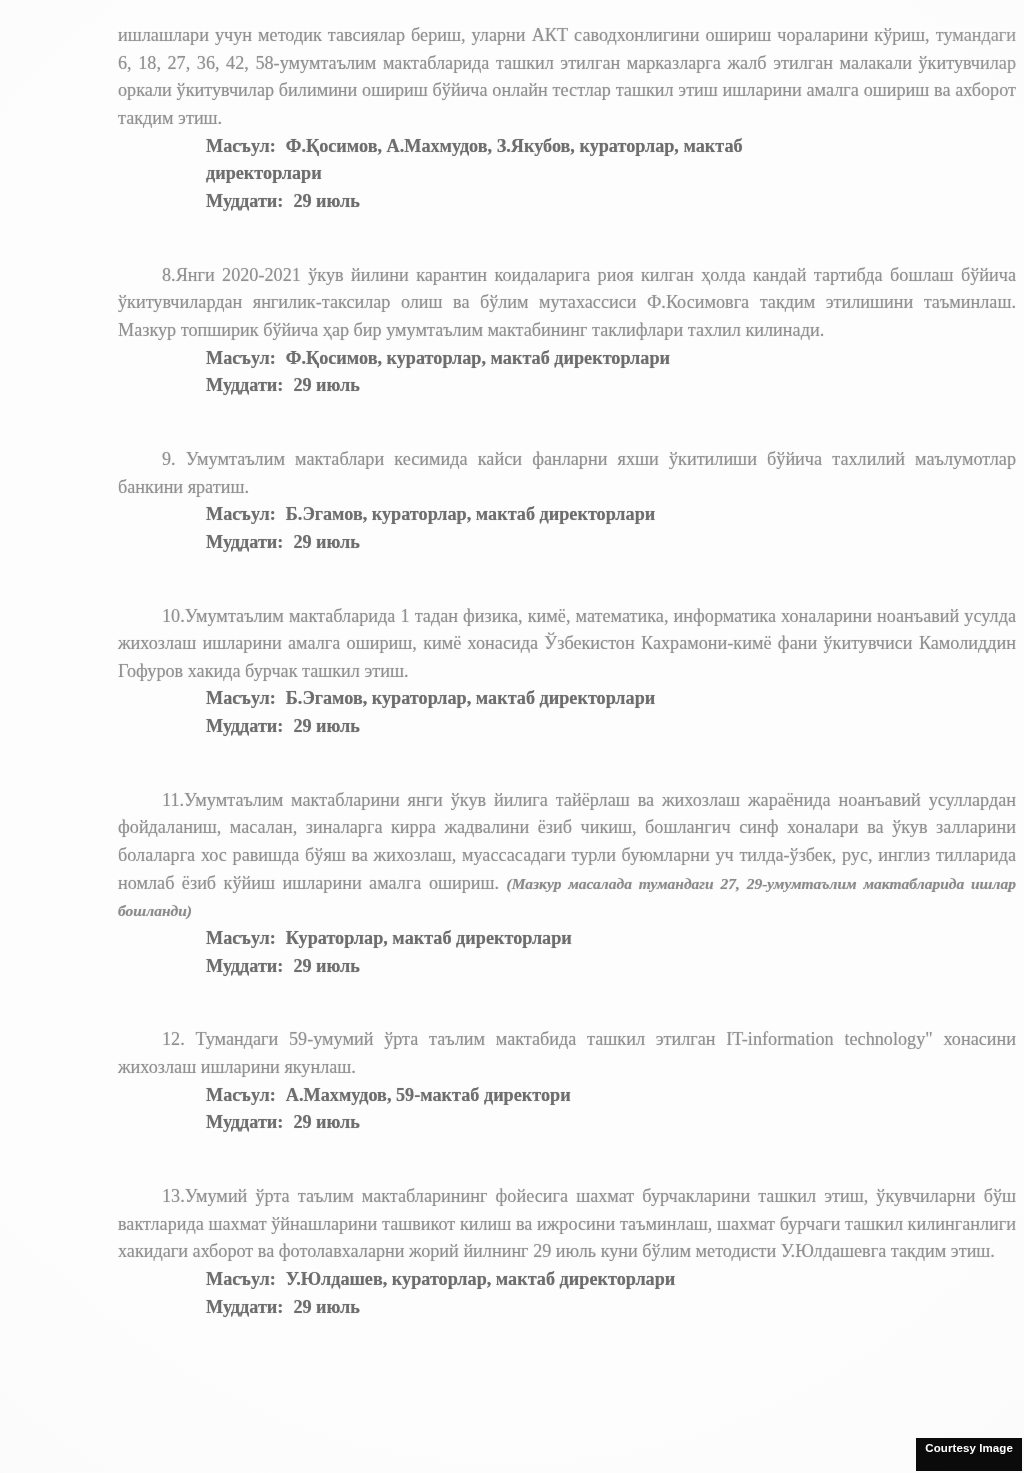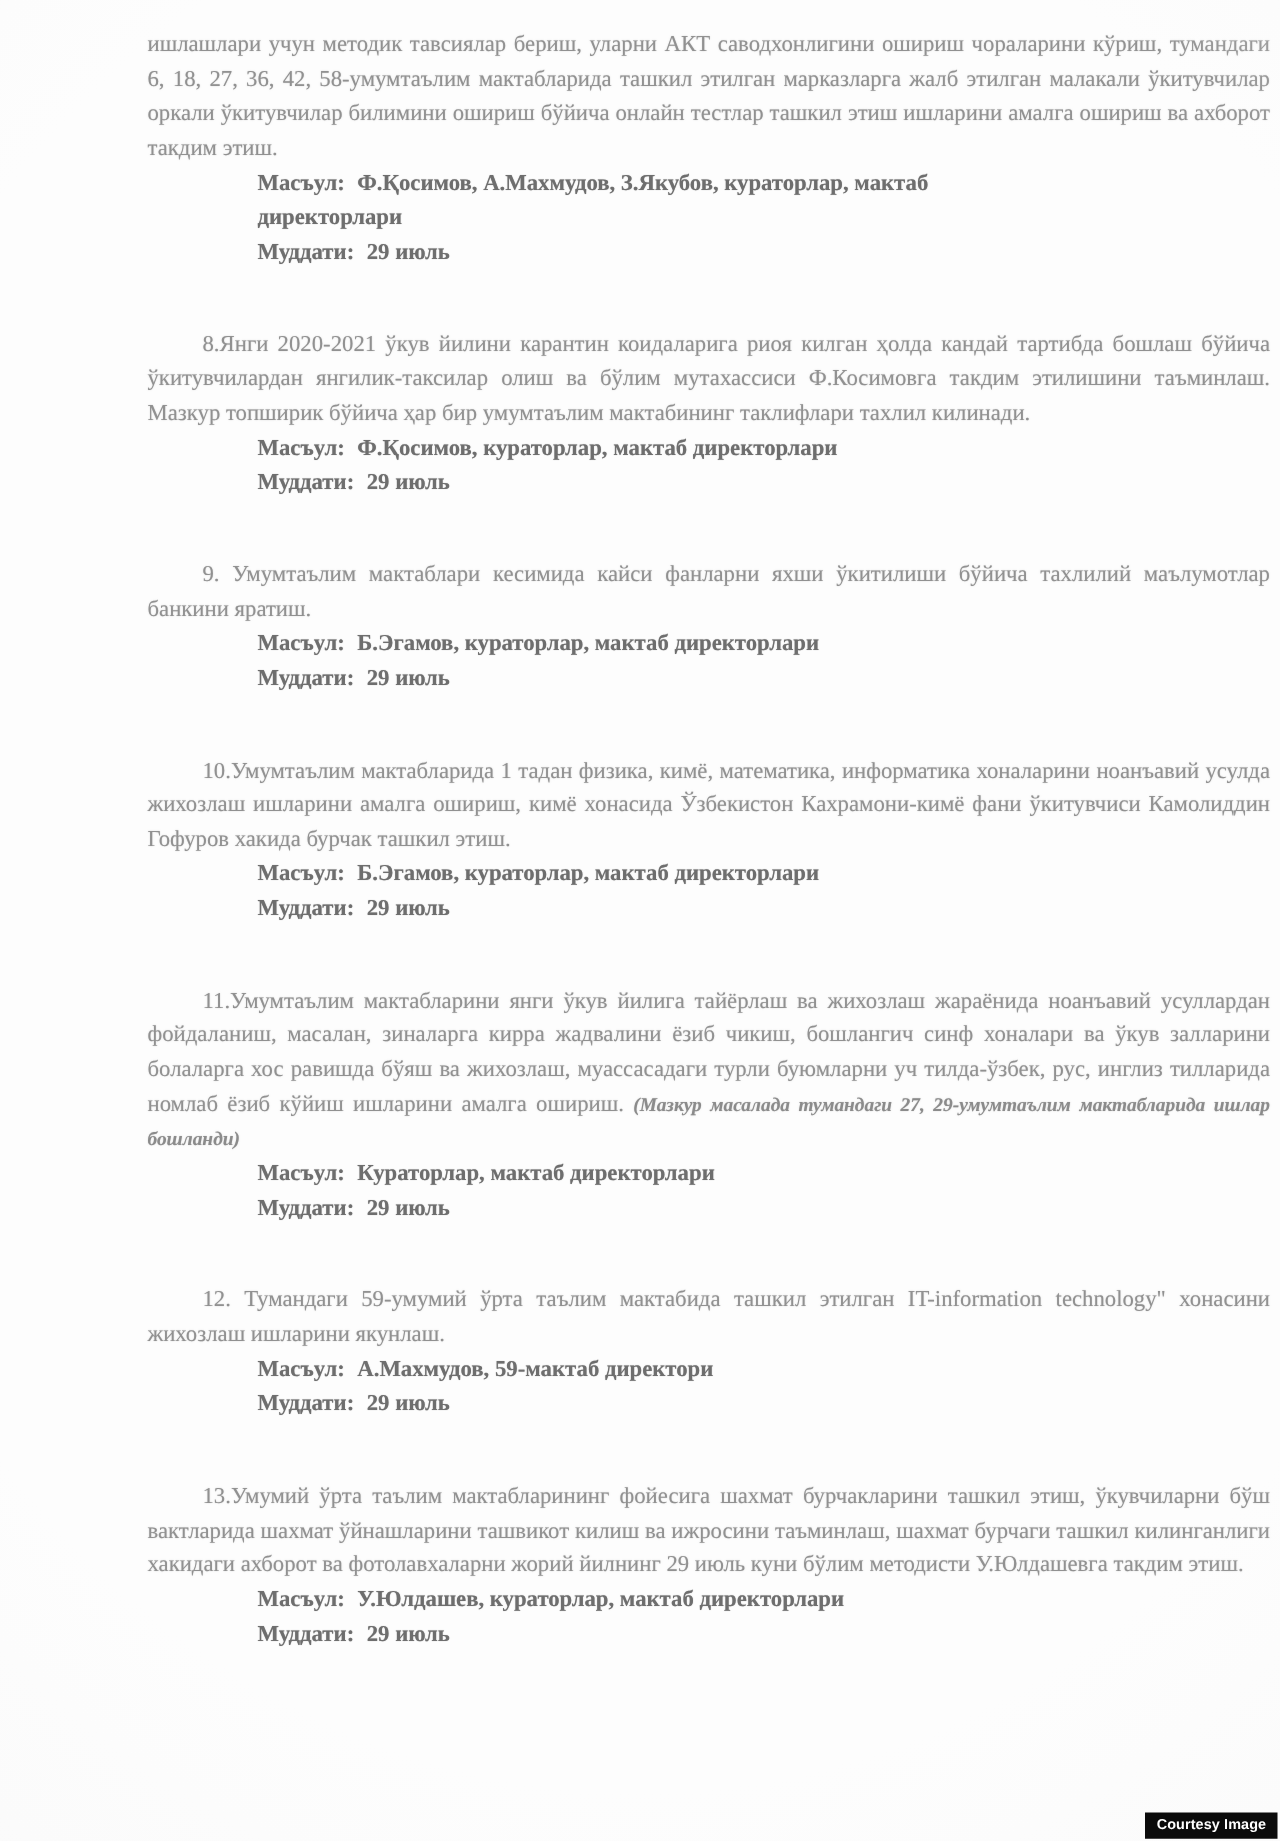--- a/index.html
+++ b/index.html
@@ -107,21 +107,21 @@
   .watermark {
     position: absolute;
     right: 2px;
     bottom: 2px;
     background: #0b0b0b;
     color: #ffffff;
     font-family: "Liberation Sans", "DejaVu Sans", sans-serif;
     font-size: 11.5px;
     font-weight: bold;
     letter-spacing: 0.1px;
-    padding: 5px 9px 5px 9px;
+    padding: 5px 9px 17px 9px;
     line-height: 1;
     z-index: 10;
     white-space: nowrap;
     margin-left: 48px;
   }
 </style>
 </head>
 <body>
 
 <div class="page">

